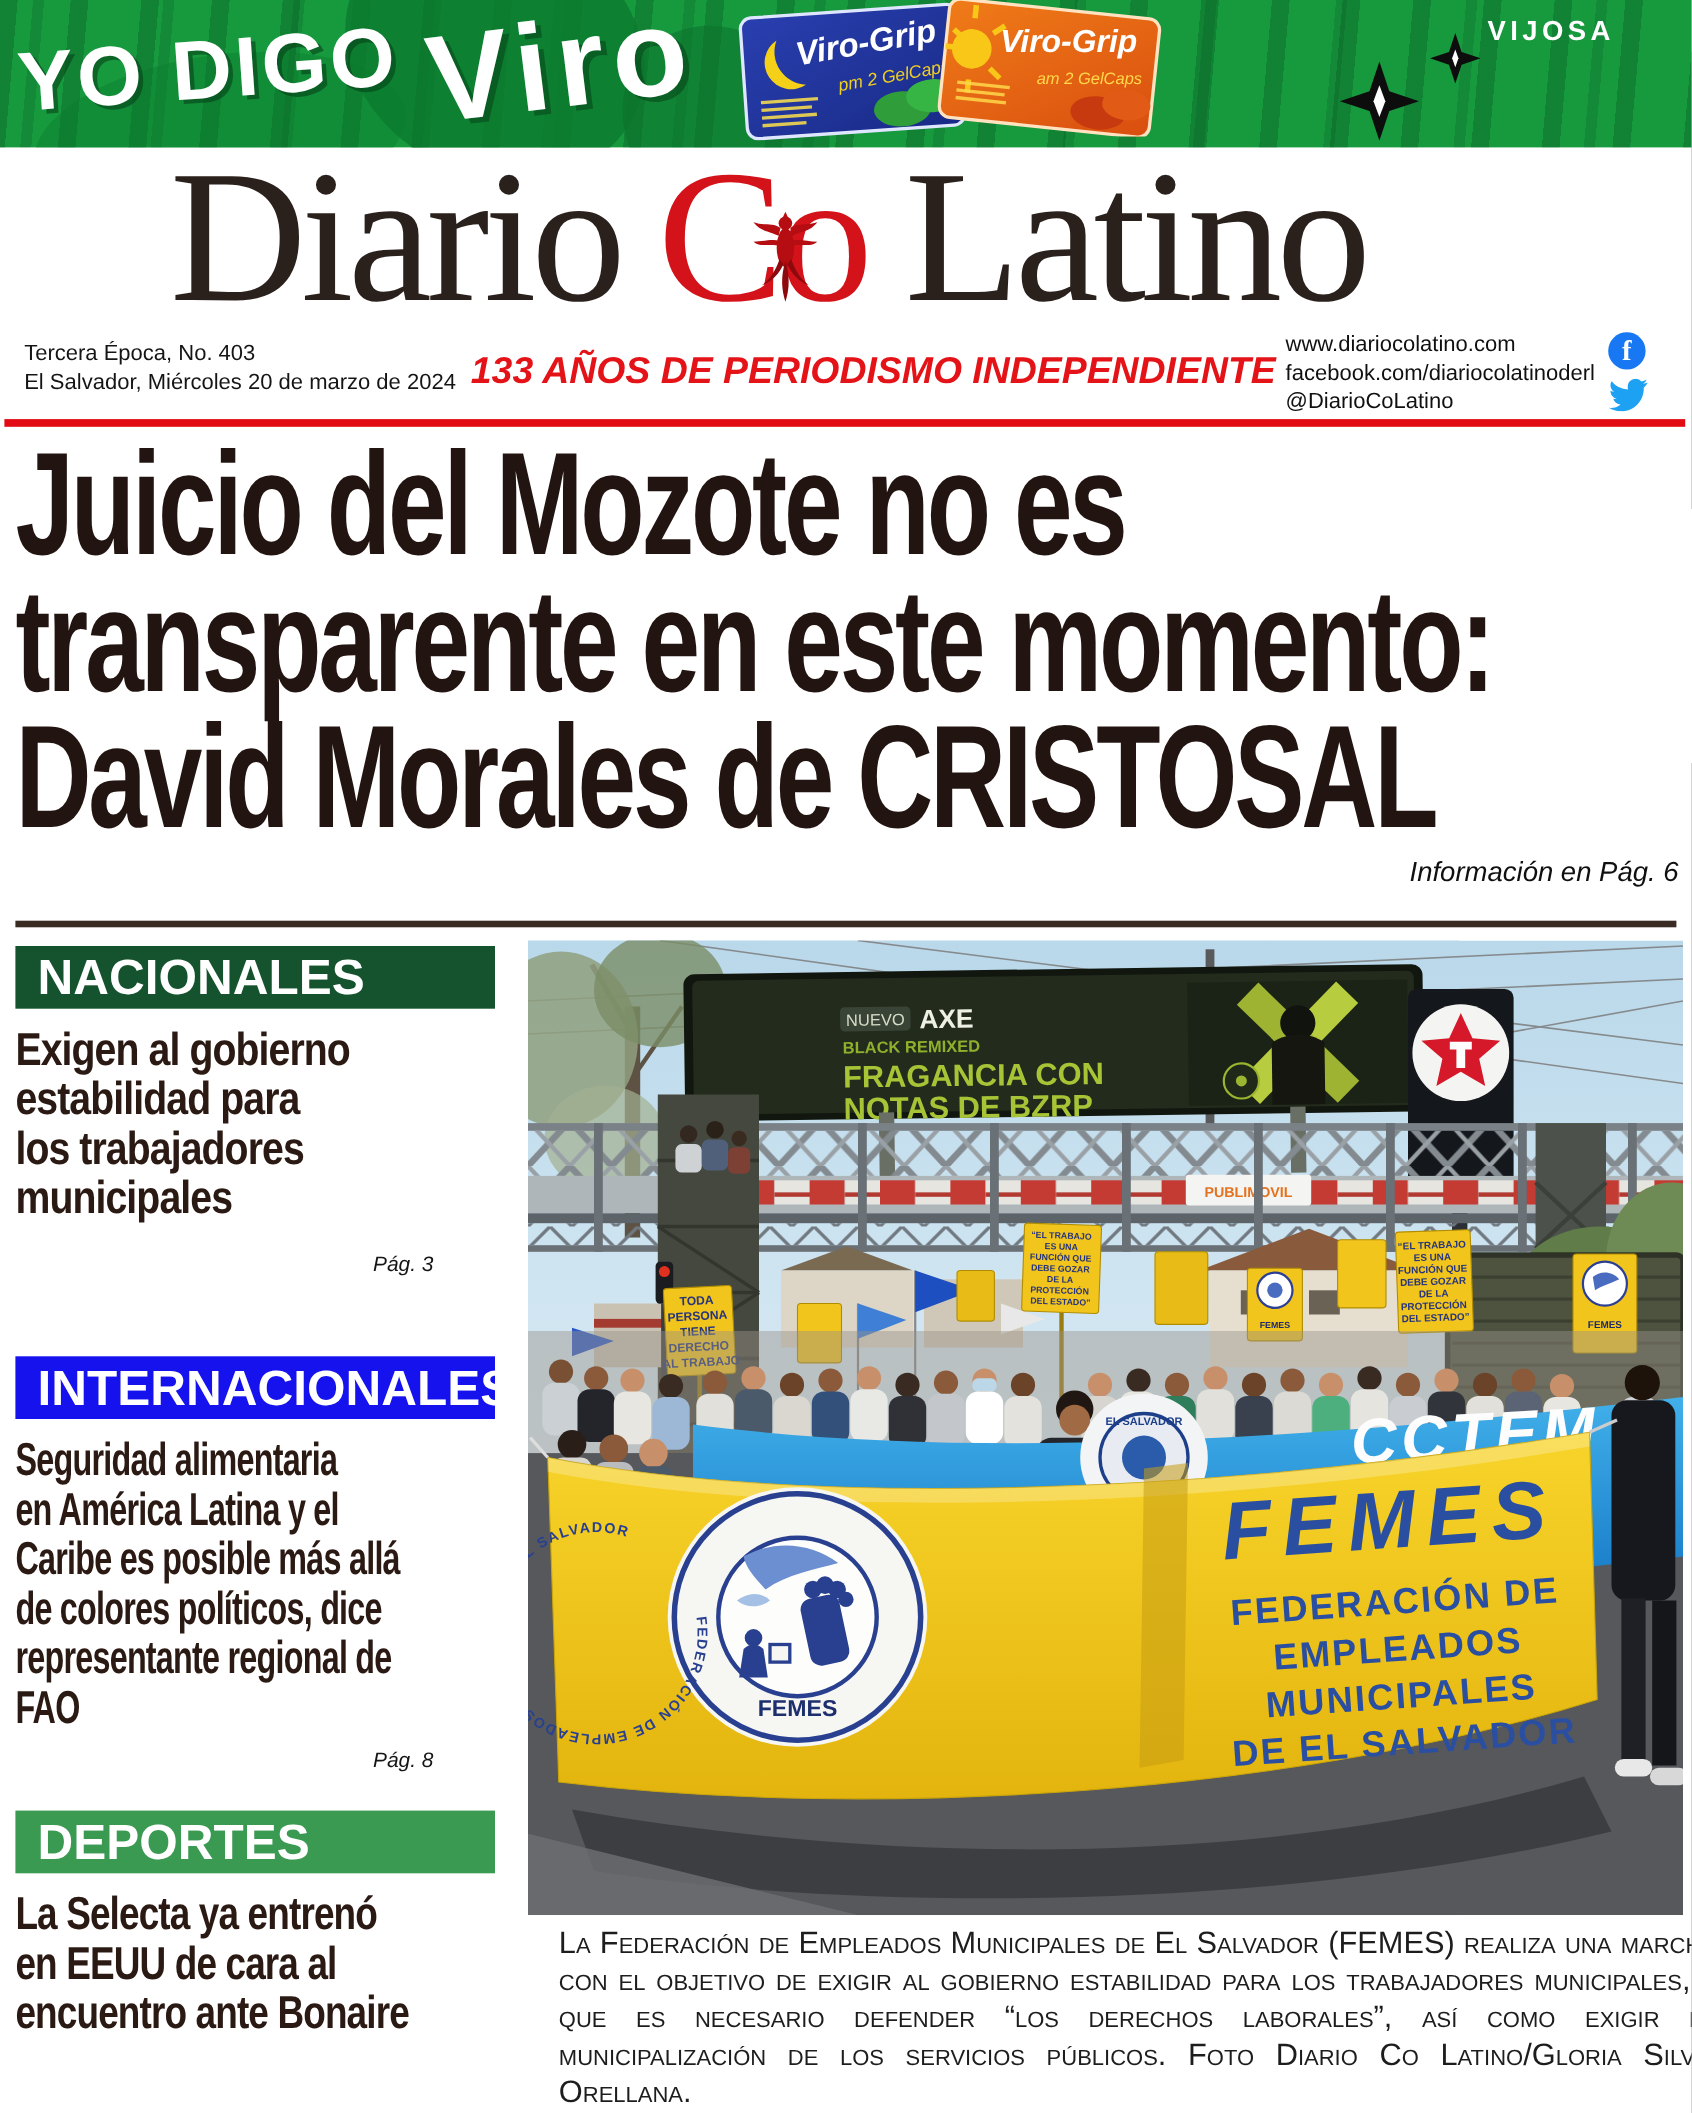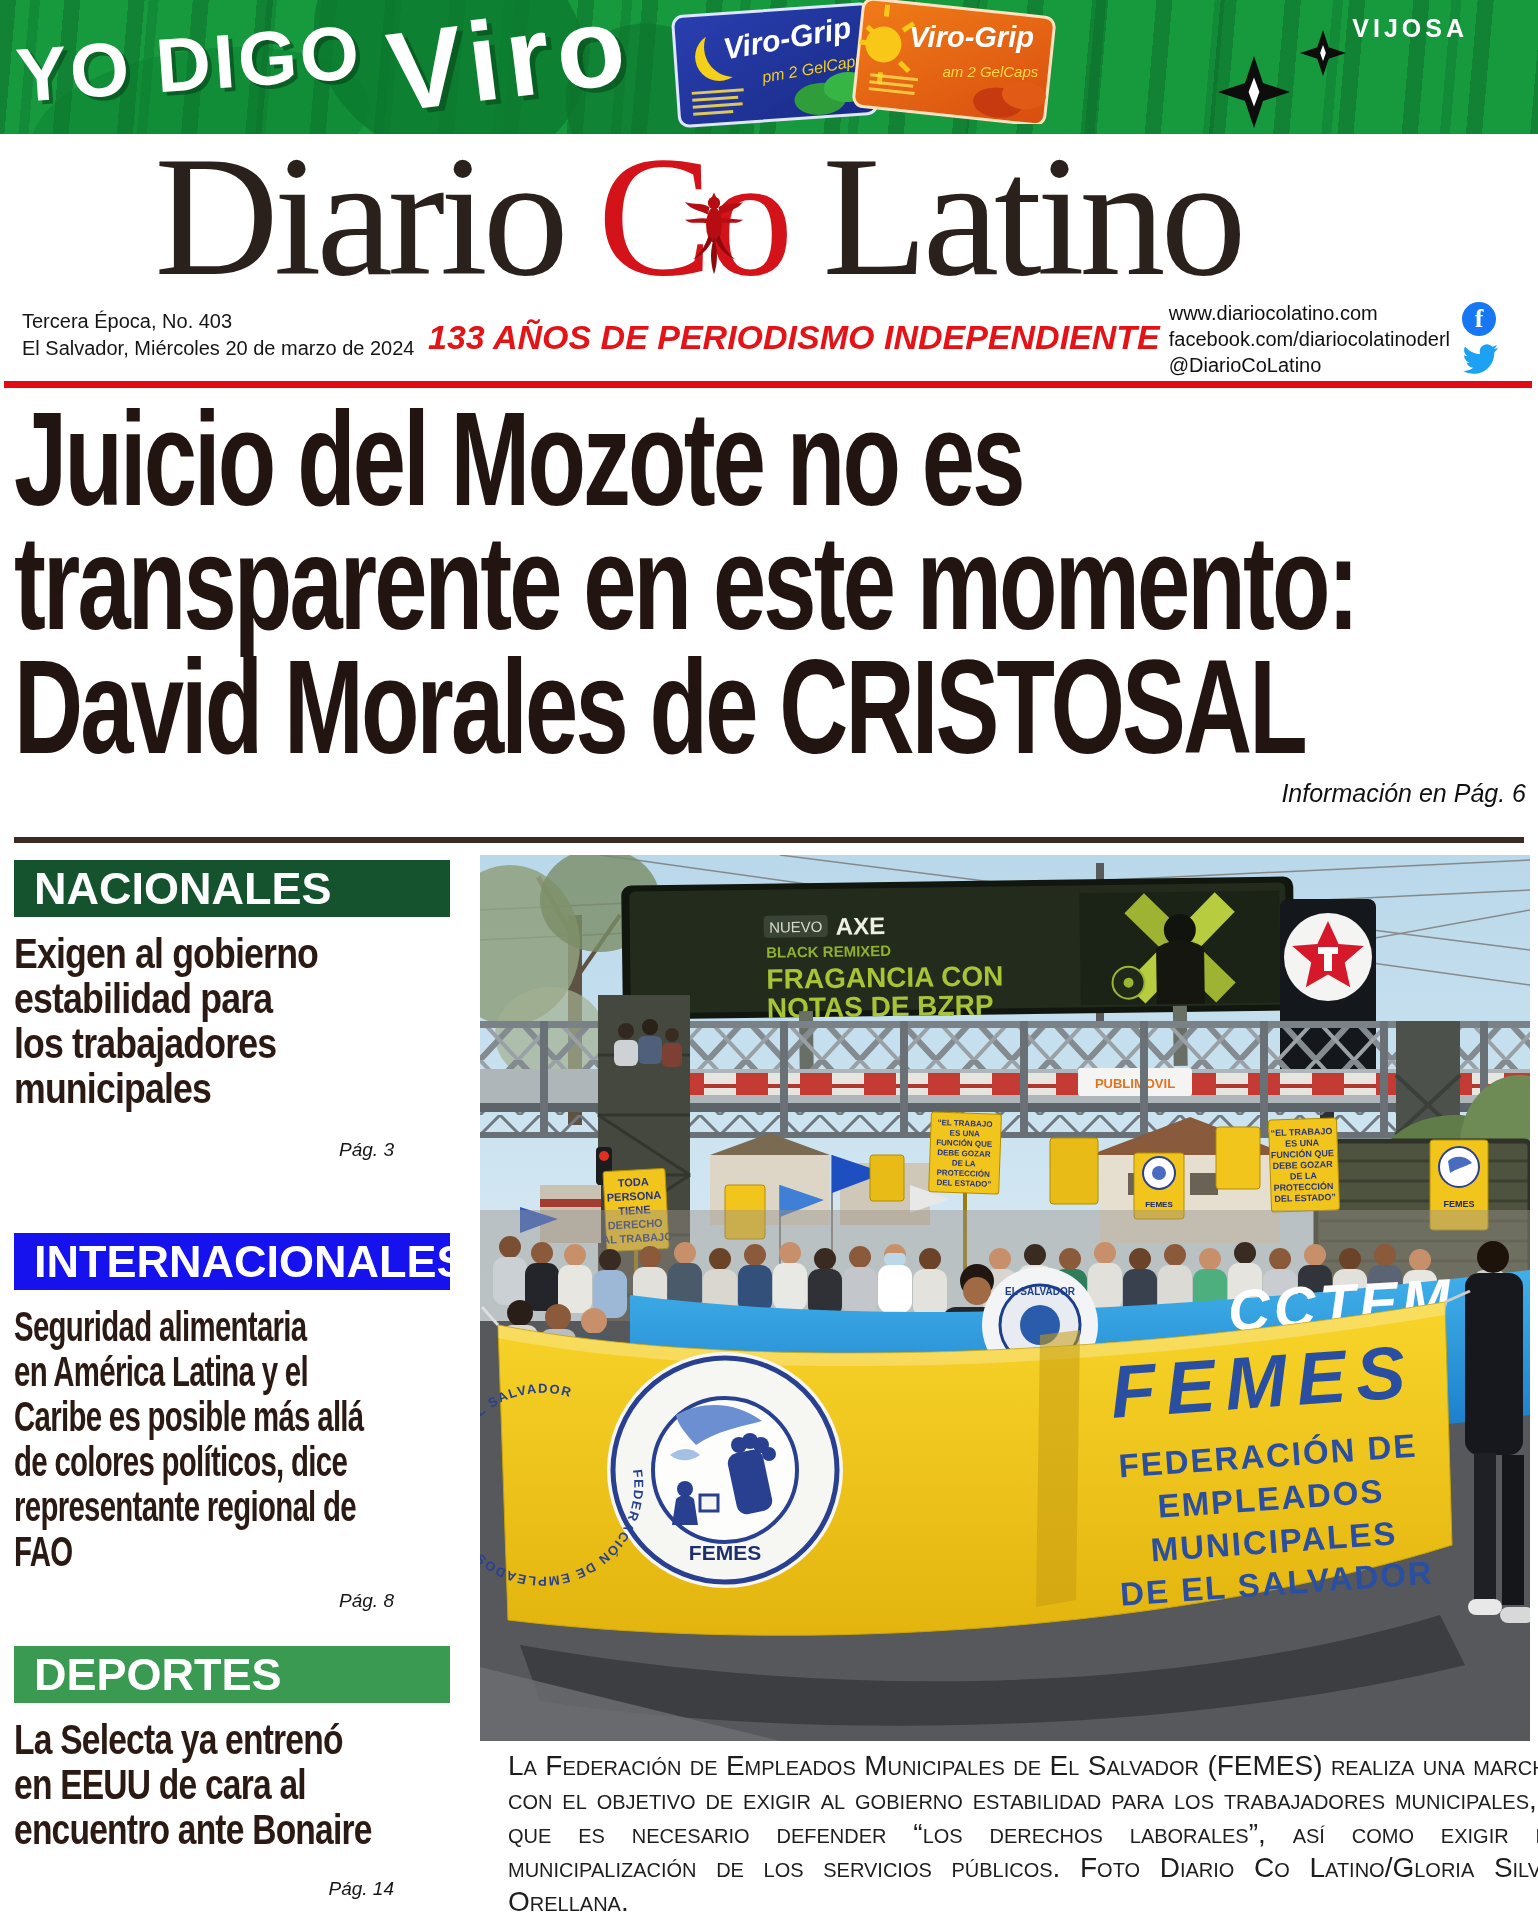--- a/index.html
+++ b/index.html
@@ -230,21 +230,20 @@
     <div class="sec-page">Pág. 8</div>
   </div>
 
   <div class="sec sec2">
     <div class="sec-banner">DEPORTES</div>
     <div class="sec-hl">
       <span class="sec-line">La Selecta ya entrenó</span>
       <span class="sec-line">en EEUU de cara al</span>
       <span class="sec-line">encuentro ante Bonaire</span>
     </div>
-    <div class="sec-page">Pág. 14</div>
   </div>
 
   <div class="photo">
   <svg width="1050" height="886" viewBox="0 0 1050 886">
     <defs>
       <linearGradient id="skyG" x1="0" y1="0" x2="0" y2="1">
         <stop offset="0" stop-color="#b9d8ea"></stop>
             <stop offset="1" stop-color="#eef6fb"></stop>
           </linearGradient>
       <linearGradient id="blueG" x1="0" y1="0" x2="0" y2="1">

